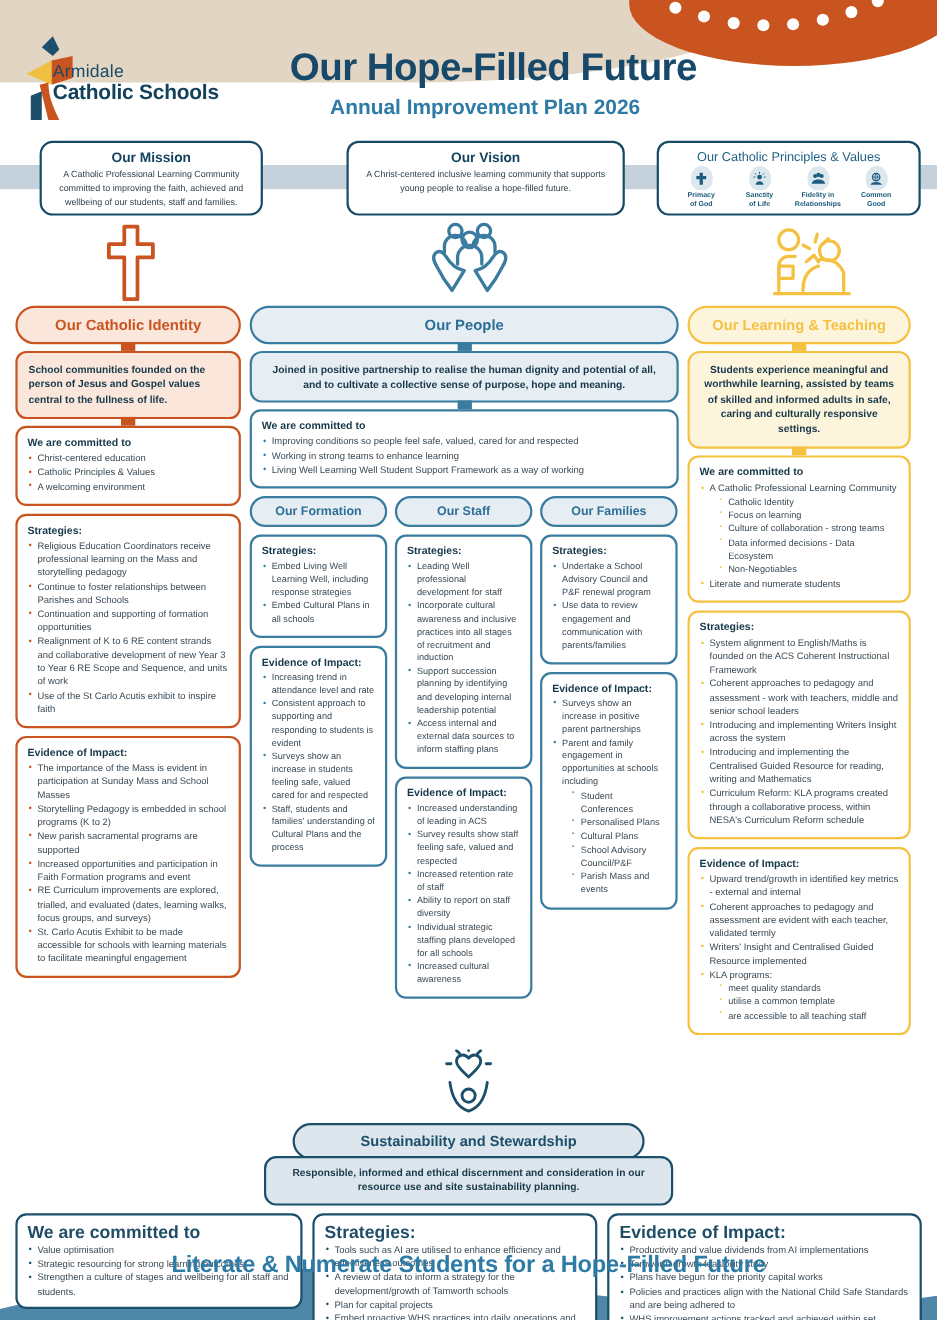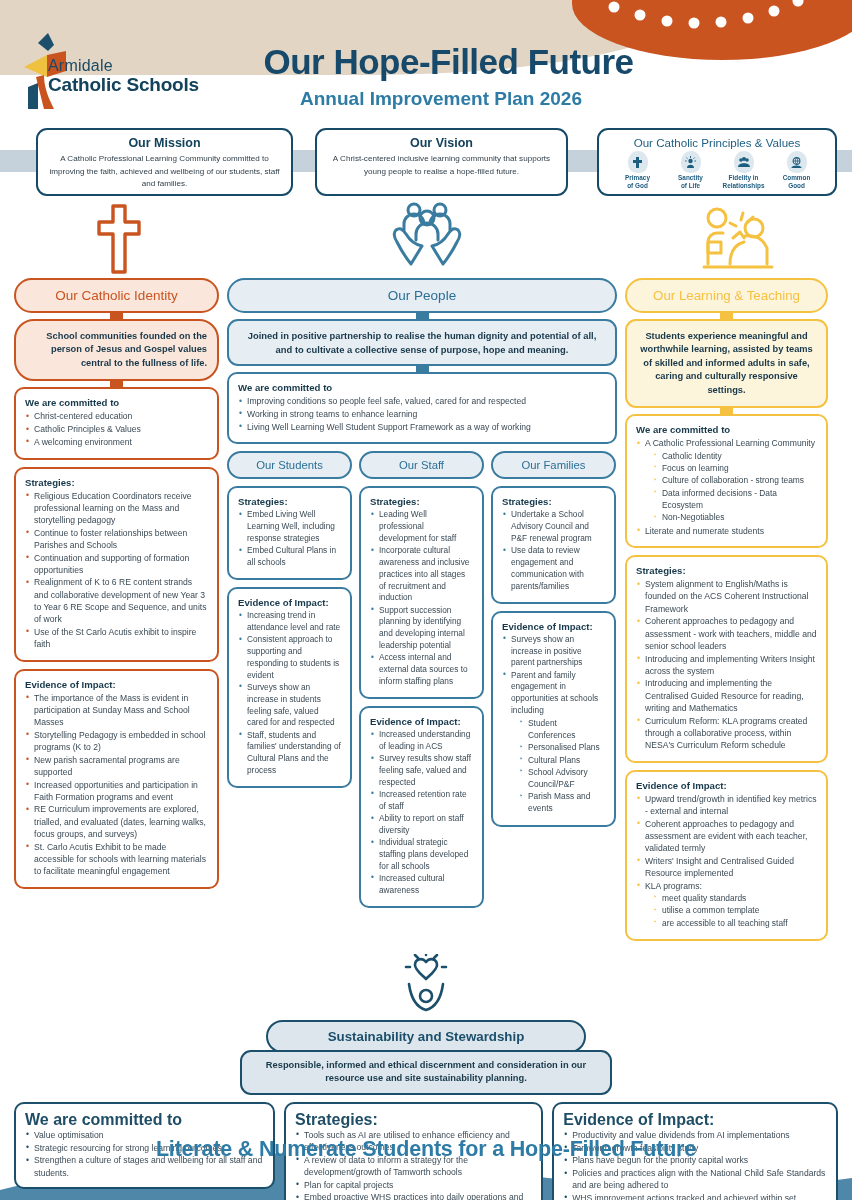--- a/index.html
+++ b/index.html
@@ -58,21 +58,21 @@
 
   
   .topboxes { position: relative; z-index: 5; margin-top: 8px; height: 72px; }
   .tbox {
     position: absolute; border: 2.2px solid #164a66; border-radius: 11px;
     background: #ffffff; padding: 6px 8px 4px;
   }
   .tbox h3 { font-size: 12.5px; font-weight: 700; text-align: center; color: #12425c; margin-bottom: 3px;}
   .tbox p { font-size: 8.1px; text-align: center; color: #2f3f4a; line-height: 1.55; }
 
-  #box-mission { left: 36px; top: 0; width: 257px; height: 68px; }
+  #box-mission { left: 36px; top: 0; width: 203px; height: 68px; border-radius: 12px; }
   #box-vision  { left: 315px; top: 0; width: 253px; height: 68px; }
   #box-values  { left: 597px; top: 0; width: 240px; height: 68px; }
   #box-values h3 { font-size: 11.6px; font-weight: 400; color:#1d5e82; margin-bottom:2px; }
 
   .values-row { display: flex; justify-content: space-around; padding: 0 4px; }
   .value-item { text-align: center; width: 58px; }
   .value-ico {
     width: 20px; height: 22px; margin: 0 auto 1px;
     background: #dde7ee; border-radius: 50% 50% 44% 44%;
     display:flex; align-items:center; justify-content:center;
@@ -86,26 +86,26 @@
   #picon-pp { left: 392px; top: 0px; }
   #picon-lt { left: 700px; top: 2px; }
 
   
   .columns { position: relative; z-index: 5; display: flex; padding: 0 14px; gap: 8px; align-items: flex-start; }
   .col-ci { width: 205px; }
   .col-pp { width: 390px; }
   .col-lt { width: 203px; }
 
   .card { border-radius: 10px; background: #fff; margin-bottom: 7px; position: relative; }
-  .pill { border-radius: 999px; text-align: center; font-weight: 400; }
+  .pill { border-radius: 999px; text-align: center; font-weight: 700; }
 
   
   .ci-b { border: 2.6px solid #c9541f; }
   .ci-head { background: #fae6db; color: #c9541f; font-size: 13.5px; padding: 8px 4px; }
-  .ci-stmt { background: #fae6db; color: #17384a; font-size: 9.3px; font-weight: 700; text-align:right; padding: 9px 10px; line-height: 1.45; border-radius: 20px;}
+  .ci-stmt { background: #fae6db; color: #17384a; font-size: 9.3px; font-weight: 700; text-align:left; padding: 9px 10px; line-height: 1.45; border-radius: 10px;}
   .ci-body { padding: 8px 9px 9px; }
 
   
   .pp-b { border: 2.6px solid #3a7ca0; }
   .pp-head { background: #e6edf3; color: #2b6f96; font-size: 13.5px; padding: 8px 4px; }
   .pp-stmt { background: #e6edf3; color: #17384a; font-size: 9.4px; font-weight: 700; text-align:center; padding: 8px 12px; line-height: 1.45; border-radius: 11px;}
   .pp-body { padding: 8px 9px 9px; }
   .sub-pill { background:#e6edf3; color:#2b6f96; font-size: 11.3px; padding: 6px 4px; border: 2.4px solid #3a7ca0;}
 
   
@@ -332,21 +332,21 @@
       <h4>We are committed to</h4>
       <ul class="bl b-b" id="pp-committed">
           <li>Improving conditions so people feel safe, valued, cared for and respected</li>
           <li>Working in strong teams to enhance learning</li>
           <li>Living Well Learning Well Student Support Framework as a way of working</li>
         </ul>
     </div>
 
     <div class="triple">
       <div>
-        <div class="card pill sub-pill">Our Students</div>
+        <div class="card pill sub-pill">Our Formation</div>
         <div class="card pp-b pp-body">
           <h4>Strategies:</h4>
           <ul class="bl sm b-b" id="st-strategies">
               <li>Embed Living Well Learning Well, including response strategies</li>
               <li>Embed Cultural Plans in all schools</li>
             </ul>
         </div>
         <div class="card pp-b pp-body">
           <h4>Evidence of Impact:</h4>
           <ul class="bl sm b-b" id="st-evidence">

